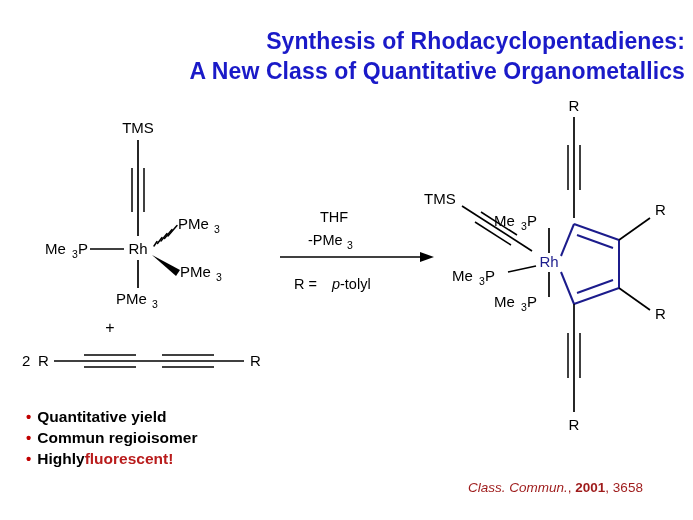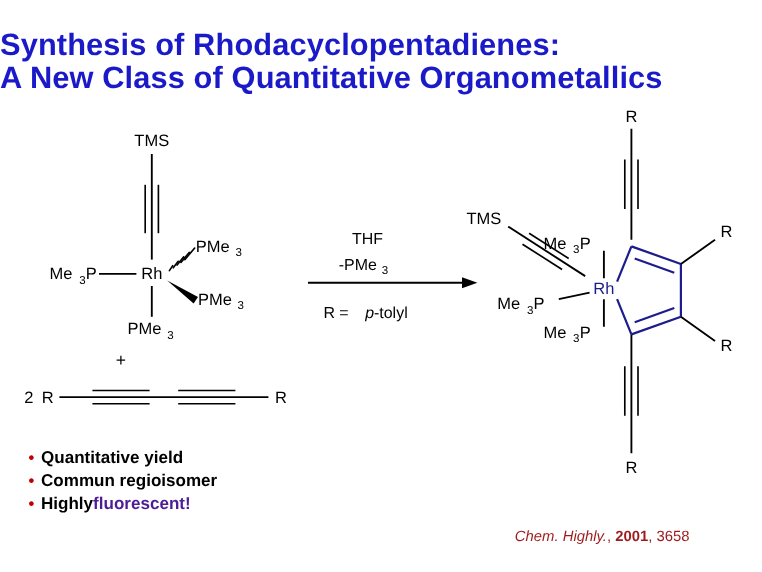--- a/index.html
+++ b/index.html
@@ -20,24 +20,24 @@
     inset: 0;
     width: 693px;
     height: 520px;
   }
   
   #title-block {
     position: absolute;
     top: 26px;
     left: 0;
     width: 685px;
-    text-align: left;
+    text-align: right;
     color: #1a1ac8;
     font-weight: bold;
-    font-size: 28px;
+    font-size: 23px;
     line-height: 30px;
     letter-spacing: 0.1px;
   }
   #title-block .tline { display: block; white-space: nowrap; }
 
   
   #bullets {
     position: absolute;
     left: 26px;
     top: 406px;
@@ -46,21 +46,21 @@
     line-height: 21px;
     color: #000000;
   }
   #bullets .bullet-row { display: flex; align-items: baseline; }
   #bullets .dot {
     color: #c00000;
     margin-right: 6px;
     font-size: 15px;
     line-height: 21px;
   }
-  .hl-red { color: #4c1d95; }
+  .hl-red { color: #b91c1c; }
 
   
   #citation {
     position: absolute;
     left: 468px;
     top: 480px;
     font-size: 13.5px;
     color: #9e1b1b;
     white-space: nowrap;
   }
@@ -258,16 +258,16 @@
       <span>Commun regioisomer</span>
     </div>
     <div class="bullet-row">
       <span class="dot">•</span>
       <span>Highly </span>
         <span class="hl-red">fluorescent!</span>
     </div>
   </div>
 
   <div id="citation">
-    <span class="jrnl">Chem. Highly.</span><span>, </span><span class="yr">2001</span><span>, </span><span>3658</span>
+    <span class="jrnl">Class. Commun.</span><span>, </span><span class="yr">2001</span><span>, </span><span>3658</span>
   </div>
 
 </div>
 
 </body></html>

